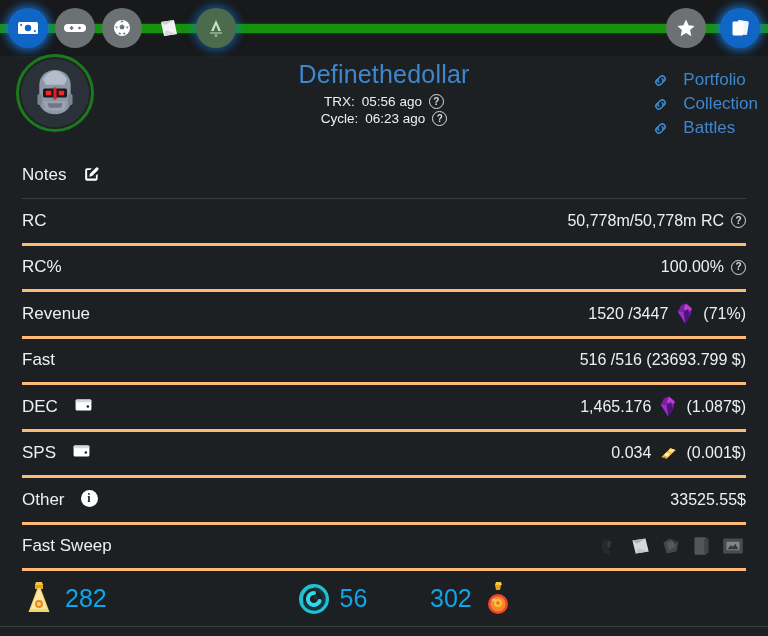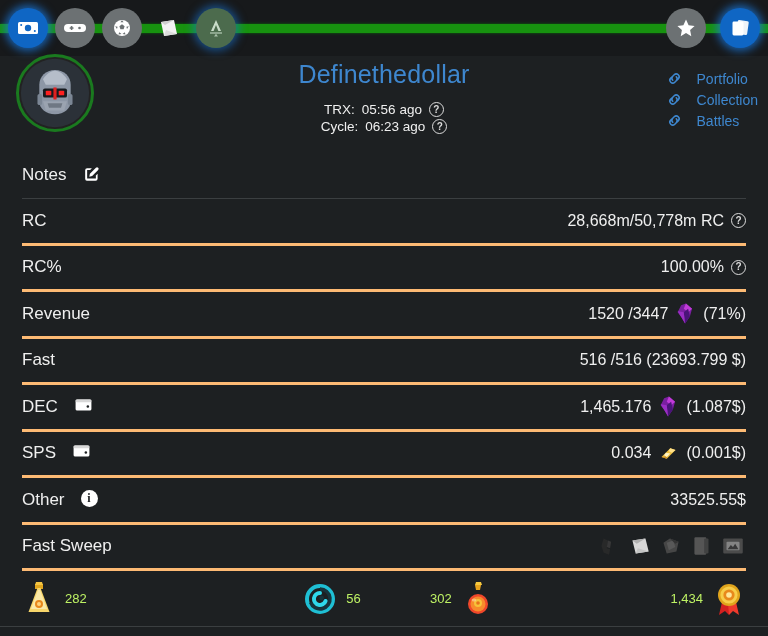--- a/index.html
+++ b/index.html
@@ -47,34 +47,34 @@
     width: 78px; height: 78px; border-radius: 50%;
     border: 3px solid #1a7a1f; background: #222; overflow: hidden;
     display: flex; align-items: center; justify-content: center;
   }
   .title-block { position: absolute; left: 0; right: 0; top: 0; text-align: center; }
   .acct-name {
     font-size: 25px; color: #3e87cf; letter-spacing: .2px;
     padding-top: 4px; font-weight: 400;
   }
   .meta-line {
-    font-size: 13.5px; color: #efefef; margin-top: 13px;
+    font-size: 13.5px; color: #efefef; margin-top: 5px;
     display: flex; align-items: center; justify-content: center; gap: 7px;
   }
   .meta-line + .meta-line { margin-top: 2px; }
   .qmark {
     display: inline-flex; align-items: center; justify-content: center;
     width: 15px; height: 15px; border-radius: 50%;
     border: 1.4px solid #dcdcdc; font-size: 10px; line-height: 1;
     color: #dcdcdc; font-weight: bold;
   }
   .links { position: absolute; right: 10px; top: 14px; text-align: left; }
   .link-item {
     display: flex; align-items: center; gap: 14px;
-    color: #3e87cf; font-size: 14px; margin-bottom: 4px;
+    color: #3e87cf; font-size: 17px; margin-bottom: 4px;
   }
   .chain { width: 17px; height: 17px; flex: 0 0 auto; }
 
   
   .rows { padding: 0 22px; }
   .row {
     display: flex; align-items: center; justify-content: space-between;
     height: 46.5px; border-bottom: 3px solid #fdba74;
   }
   .row.first { border-bottom: 1px solid #3b3f41; height: 48px; }
@@ -103,21 +103,21 @@
   
   .bottom-strip {
     display: flex; align-items: center; height: 56px;
     padding: 0 22px; border-bottom: 1px solid #3b3f41;
   }
   .res-cell { display: flex; align-items: center; gap: 9px; }
   .res-cell.c1 { width: 212px; }
   .res-cell.c2 { width: 196px; justify-content: center; }
   .res-cell.c3 { width: 170px; justify-content: flex-start; }
   .res-cell.c4 { flex: 1; justify-content: flex-end; }
-  .res-num { font-size: 13px; color: #bef264; }
+  .res-num { font-size: 25px; color: #0ea5e9; }
   .res-ico { width: 34px; height: 38px; flex: 0 0 auto; }
 </style>
 </head>
 <body>
 
 <div class="app">
 
   <div class="topbar">
     <div class="progress-track">
       <div class="progress-fill"></div>
@@ -244,21 +244,21 @@
         </svg>
       </div>
       <div class="row-value"></div>
     </div>
 
     <div class="row">
       <div class="row-label">
           <span>RC</span>
         </div>
       <div class="row-value">
-        <span>28,668m/50,778m RC</span>
+        <span>50,778m/50,778m RC</span>
         <span class="qmark">?</span>
       </div>
     </div>
 
     <div class="row">
       <div class="row-label">
           <span>RC%</span>
         </div>
       <div class="row-value">
         <span>100.00%</span>
@@ -405,26 +405,15 @@
         <path d="M14 5h6l-1 5h-4z" fill="#e8a31c"></path>
         <path d="M15 2h5l1 3h-7z" fill="#f7c93f"></path>
         <ellipse cx="17" cy="24" rx="10" ry="10" fill="#f0472a"></ellipse>
         <ellipse cx="17" cy="24" rx="7.5" ry="7.5" fill="#f78b2c"></ellipse>
         <circle cx="17" cy="23" r="4" fill="#f6c239"></circle>
         <circle cx="17" cy="23" r="1.8" fill="#e8721c"></circle>
         <ellipse cx="13" cy="20" rx="2.4" ry="1.6" fill="#ffd7a8" opacity=".6"></ellipse>
       </svg>
     </div>
 
-    <div class="res-cell c4">
-      <span class="res-num">1,434</span>
-      <svg class="res-ico" viewBox="0 0 34 38">
-        <path d="M10 22l-3 13 6-4 4 4 1-12z" fill="#d42020"></path>
-        <path d="M24 22l3 13-6-4-4 4-1-12z" fill="#ef3a2c"></path>
-        <circle cx="17" cy="15" r="11" fill="#e0a41c"></circle>
-        <circle cx="17" cy="15" r="8.6" fill="#f7cd49"></circle>
-        <circle cx="17" cy="15" r="5.6" fill="#e8891c"></circle>
-        <circle cx="17" cy="15" r="2.8" fill="#ffe79a"></circle>
-      </svg>
-    </div>
   </div>
 
 </div>
 
 </body></html>

